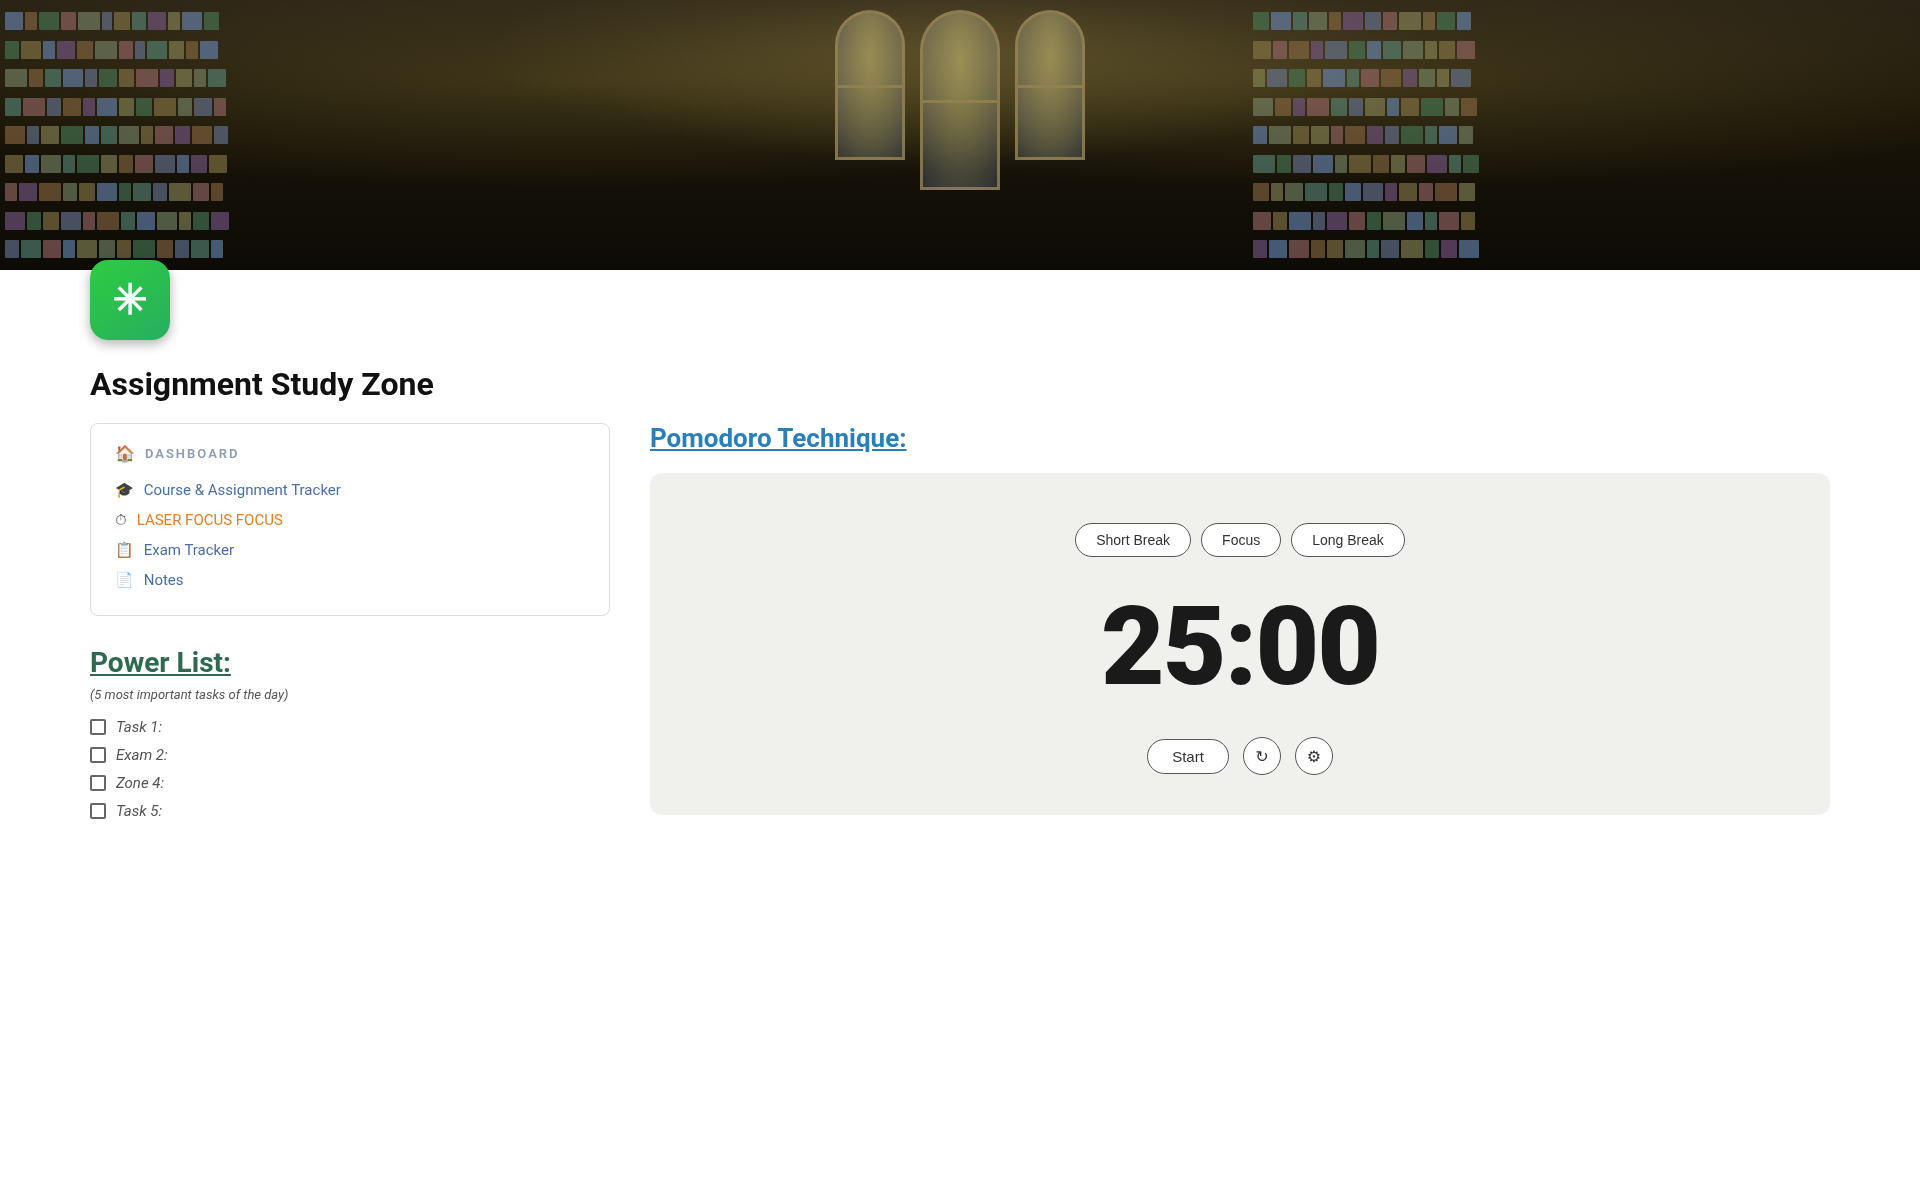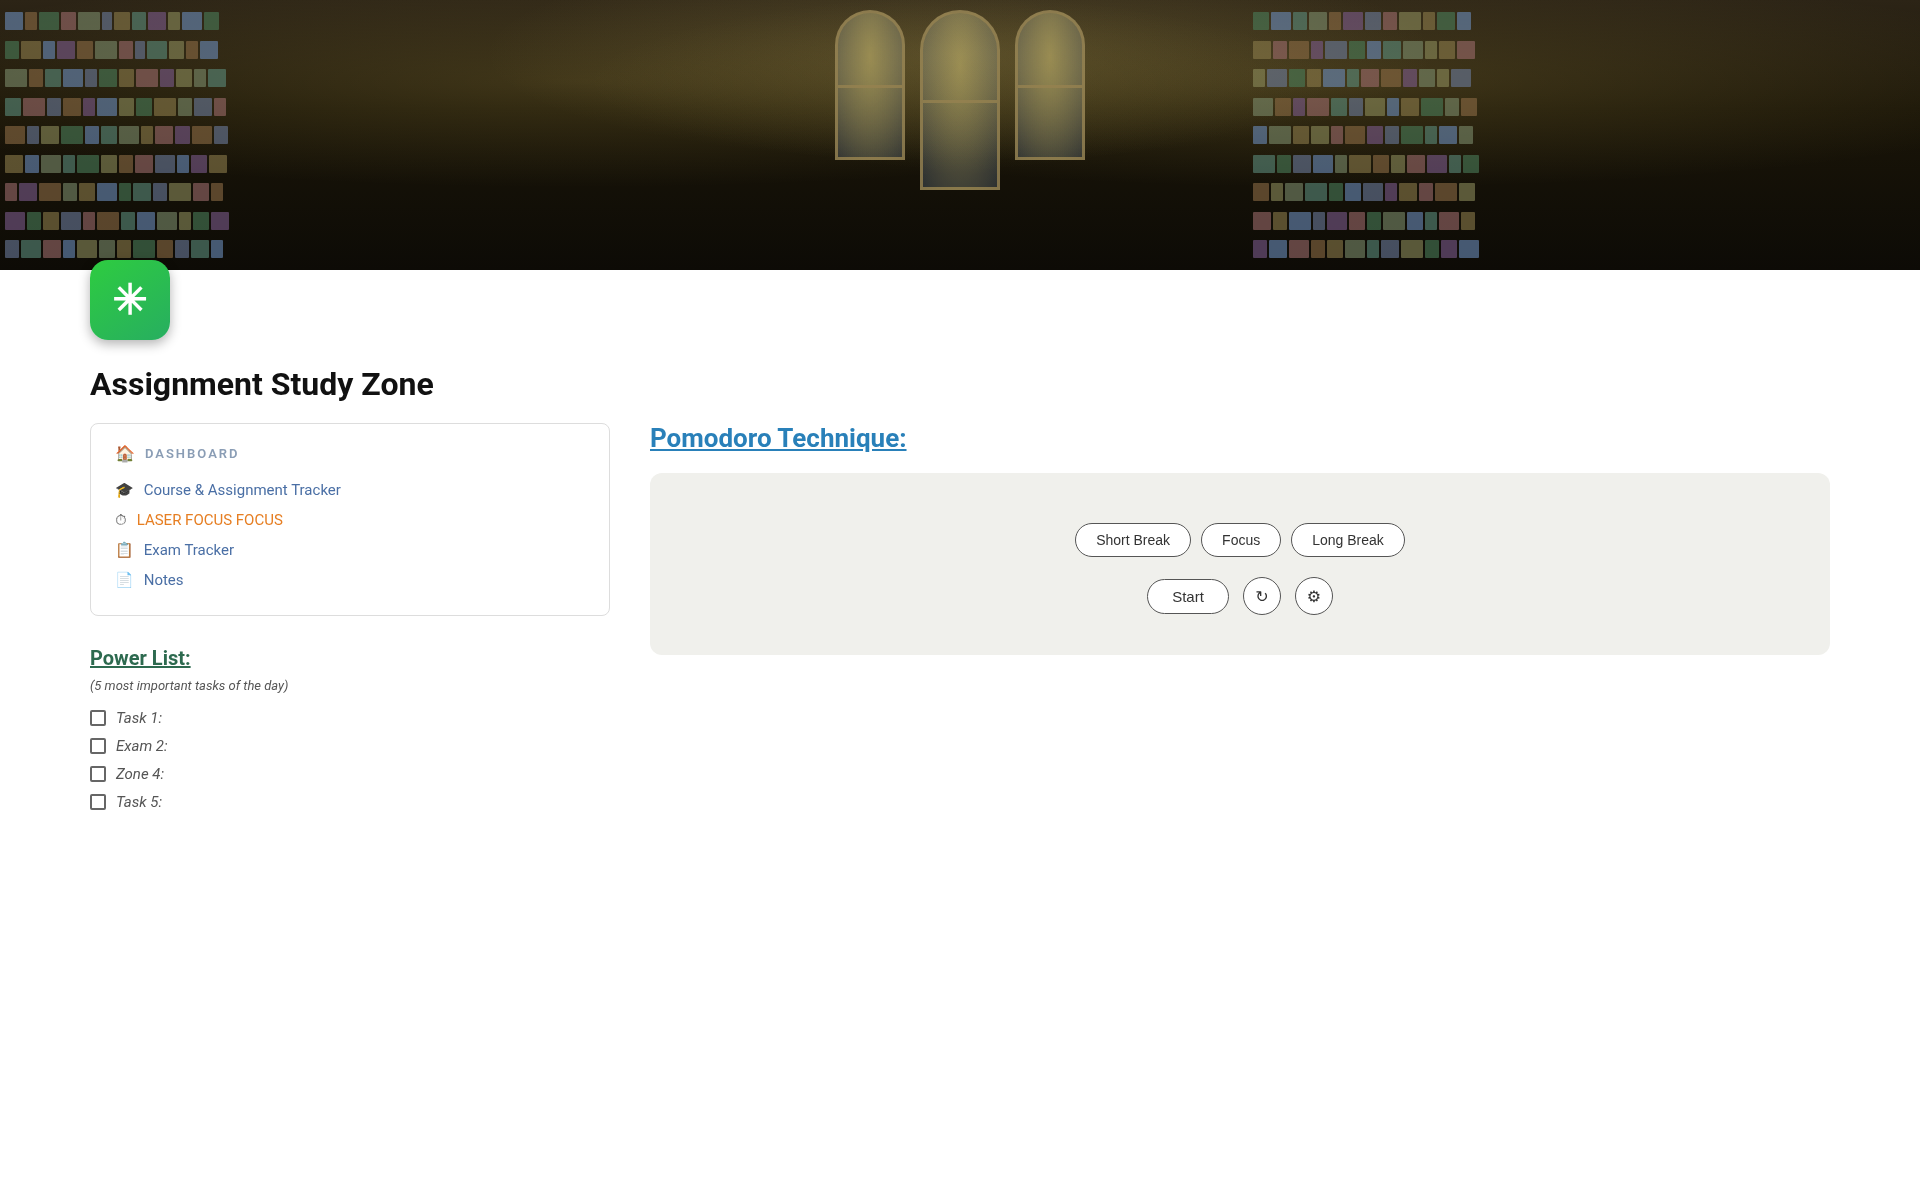--- a/index.html
+++ b/index.html
@@ -187,21 +187,21 @@
       font-size: 15px;
       color: #666;
     }
 
     .nav-item.laser {
       color: #e67e22;
     }
 
     
     .section-title {
-      font-size: 20px;
+      font-size: 28px;
       font-weight: 700;
       color: #2d6a4f;
       text-decoration: underline;
       margin-bottom: 8px;
     }
 
     .section-subtitle {
       font-size: 13px;
       font-style: italic;
       color: #555;
@@ -244,21 +244,21 @@
       margin-bottom: 20px;
     }
 
     .pomodoro-widget {
       background: #f0f0ec;
       border-radius: 12px;
       padding: 50px 40px 40px;
       display: flex;
       flex-direction: column;
       align-items: center;
-      gap: 20px;
+      gap: 35px;
     }
 
     .timer-mode-buttons {
       display: flex;
       gap: 10px;
     }
 
     .mode-btn {
       padding: 8px 20px;
       border: 1.5px solid #555;
@@ -656,20 +656,21 @@
     <div class="pomodoro-title">Pomodoro Technique:</div>
 
     <div class="pomodoro-widget">
 
       <div class="timer-mode-buttons">
         <button class="mode-btn">Short Break</button>
         <button class="mode-btn">Focus</button>
         <button class="mode-btn">Long Break</button>
       </div>
 
+      <div class="timer-display">25:00</div>
 
       <div class="timer-controls">
         <button class="control-btn">Start</button>
         <div class="icon-btn">
           <span>↻</span>
         </div>
         <div class="icon-btn">
           <span>⚙</span>
         </div>
       </div>

